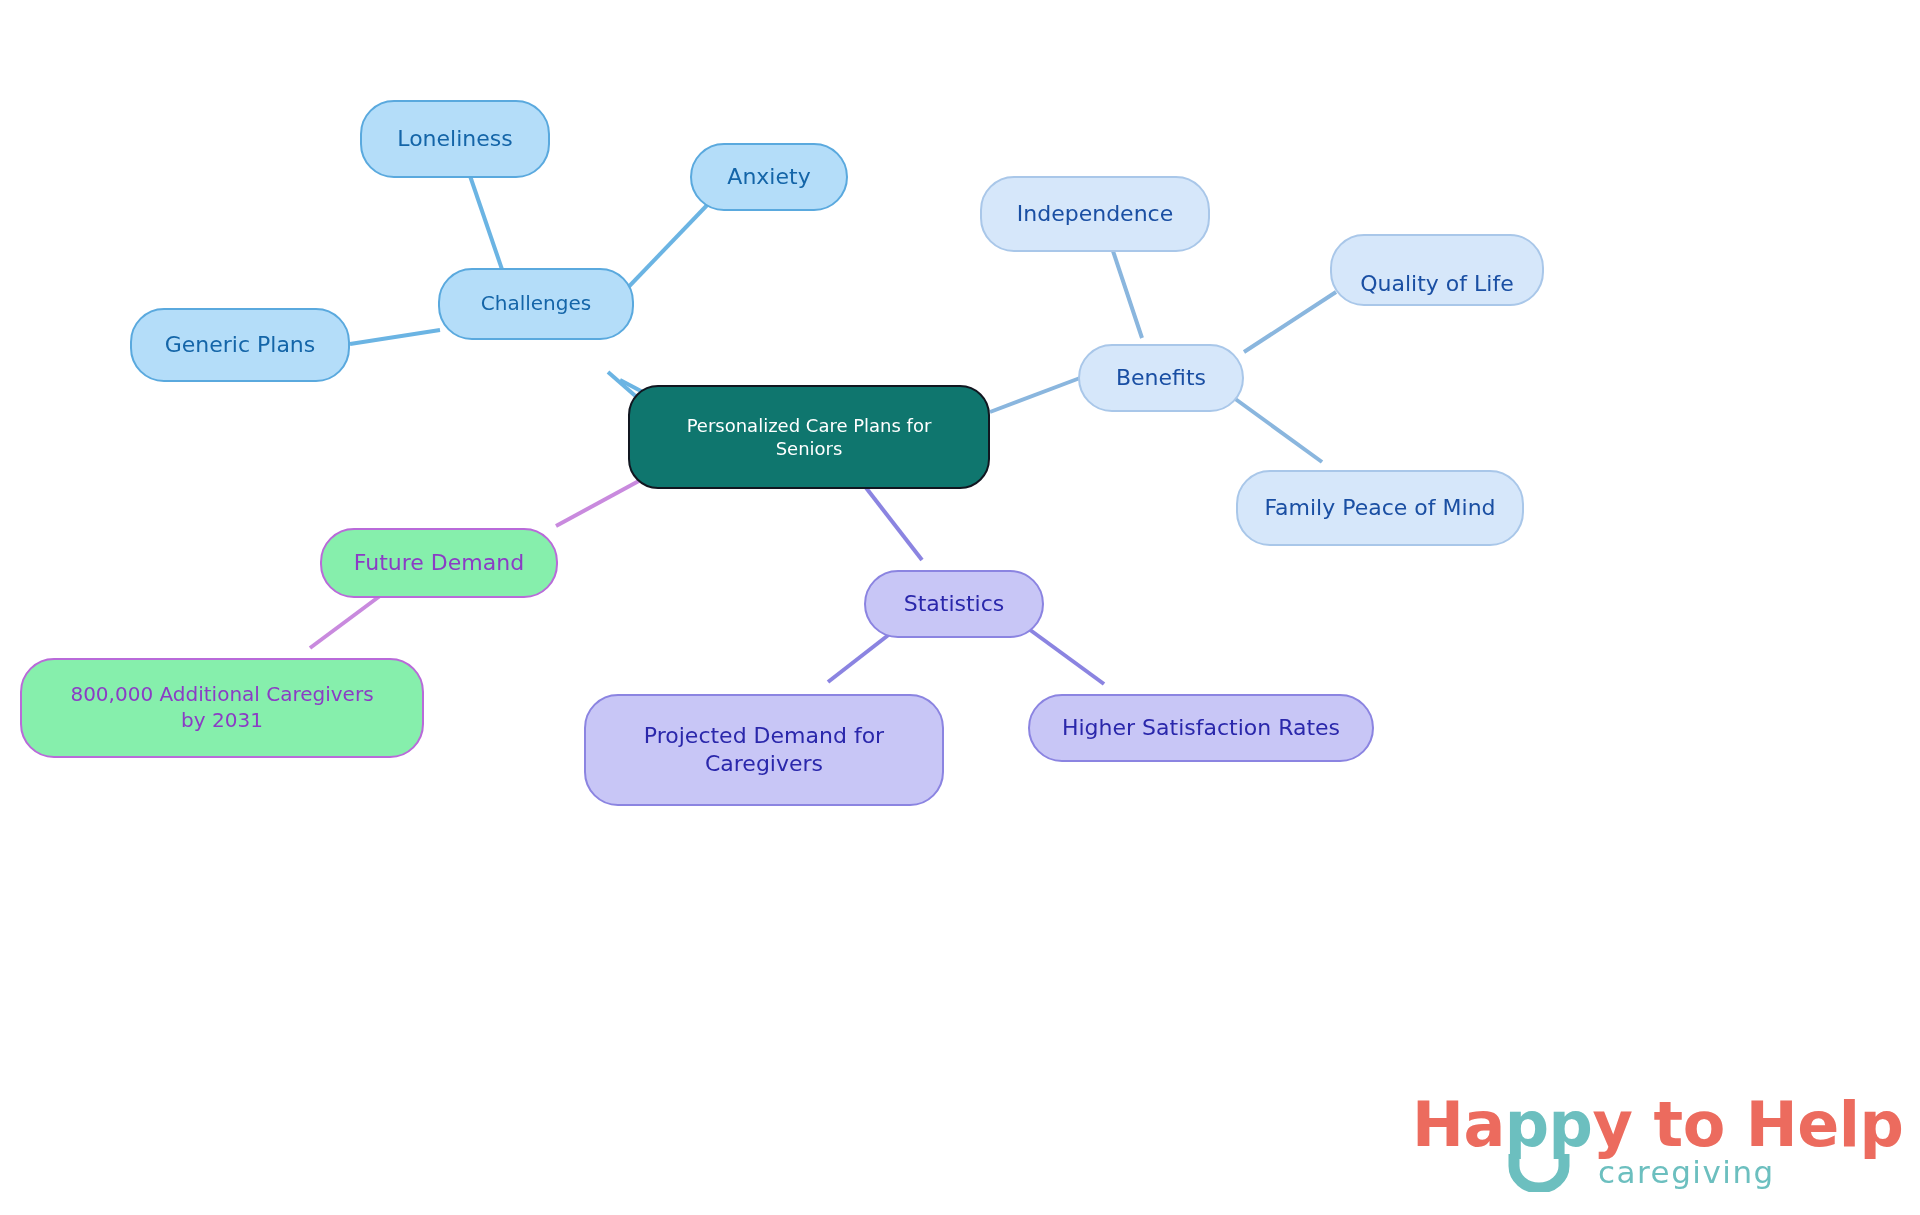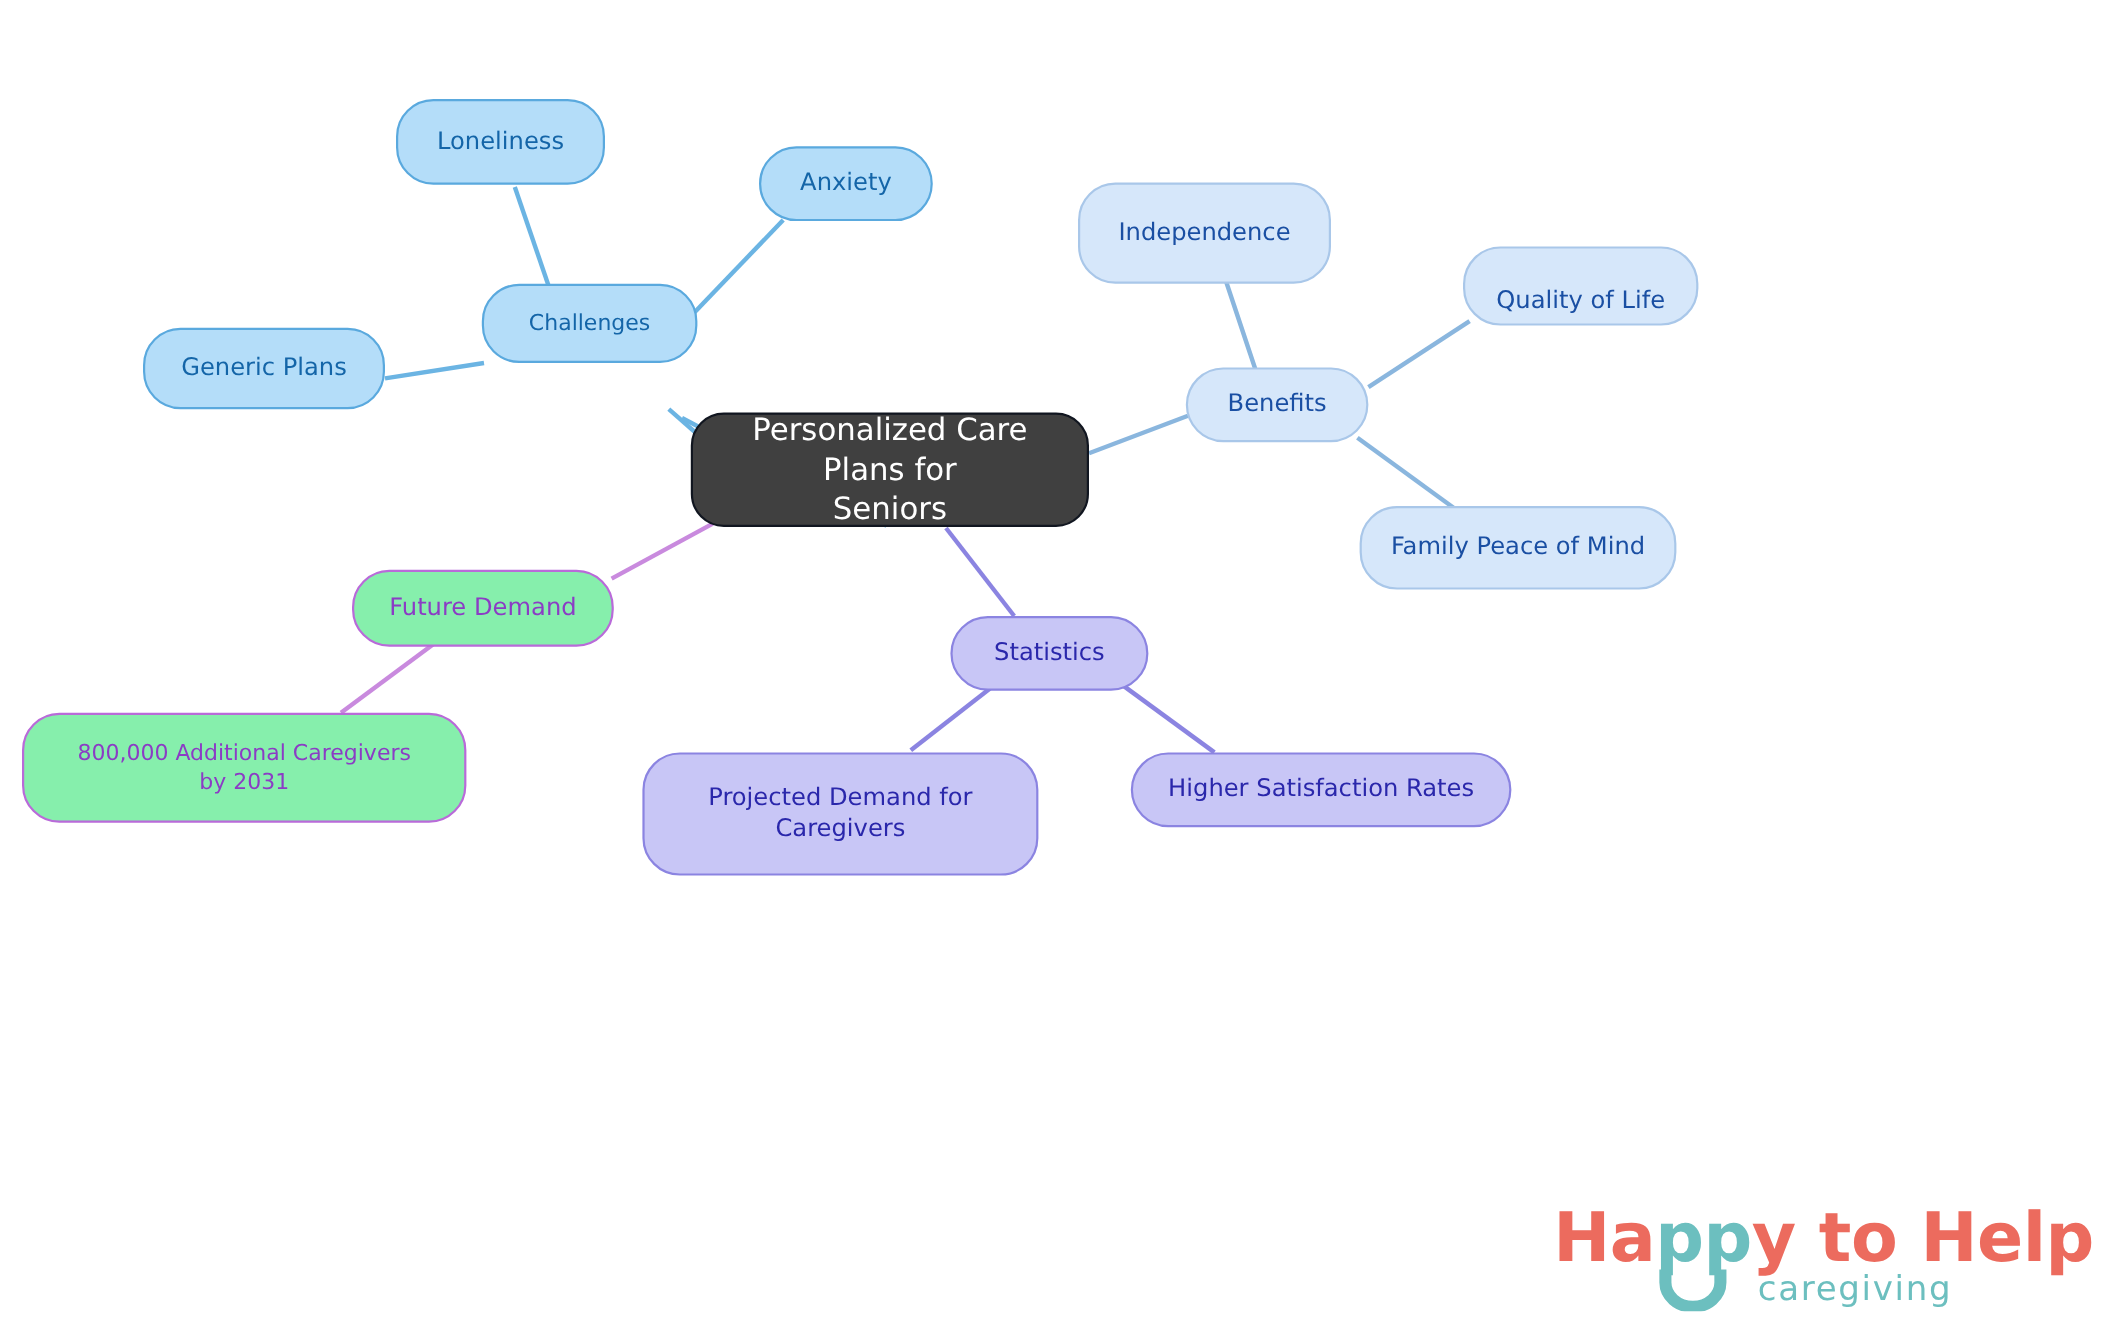--- a/index.html
+++ b/index.html
@@ -36,28 +36,29 @@
     display: flex;
     align-items: center;
     justify-content: center;
     text-align: center;
     border-radius: 34px;
     border-style: solid;
     border-width: 2px;
     line-height: 1.28;
     padding: 6px 14px;
     white-space: pre-line;
+    margin-top: 10px;
   }
 
   
   .node--root {
-    background: #404040;
+    background: #0f766e;
     border-color: #111620;
     color: #ffffff;
-    font-size: 28px;
+    font-size: 18px;
     border-radius: 30px;
   }
 
   
   .node--challenges-branch {
     background: #b4ddf9;
     border-color: #5aa9de;
     color: #1465a8;
   }
 
@@ -171,21 +172,21 @@
   </div>
 
   <div class="node node--challenges-branch" style="left:130px; top:298px; width:220px; height:74px; font-size:22px;">
     <span class="node-label">Generic Plans</span>
   </div>
 
   <div class="node node--benefits-branch" style="left:1078px; top:334px; width:166px; height:68px; font-size:22px;">
     <span class="node-label">Benefits</span>
   </div>
 
-  <div class="node node--benefits-branch" style="left:980px; top:166px; width:230px; height:92px; font-size:22px;">
+  <div class="node node--benefits-branch" style="left:980px; top:166px; width:230px; height:76px; font-size:22px;">
     <span class="node-label">Independence</span>
   </div>
 
   <div class="node node--benefits-branch" style="left:1330px; top:224px; width:214px; height:72px; font-size:22px;align-items:flex-end;">
     <span class="node-label">Quality of Life</span>
   </div>
 
   <div class="node node--benefits-branch" style="left:1236px; top:460px; width:288px; height:76px; font-size:22px;text-align:right;">
     <span class="node-label">Family Peace of Mind</span>
   </div>

